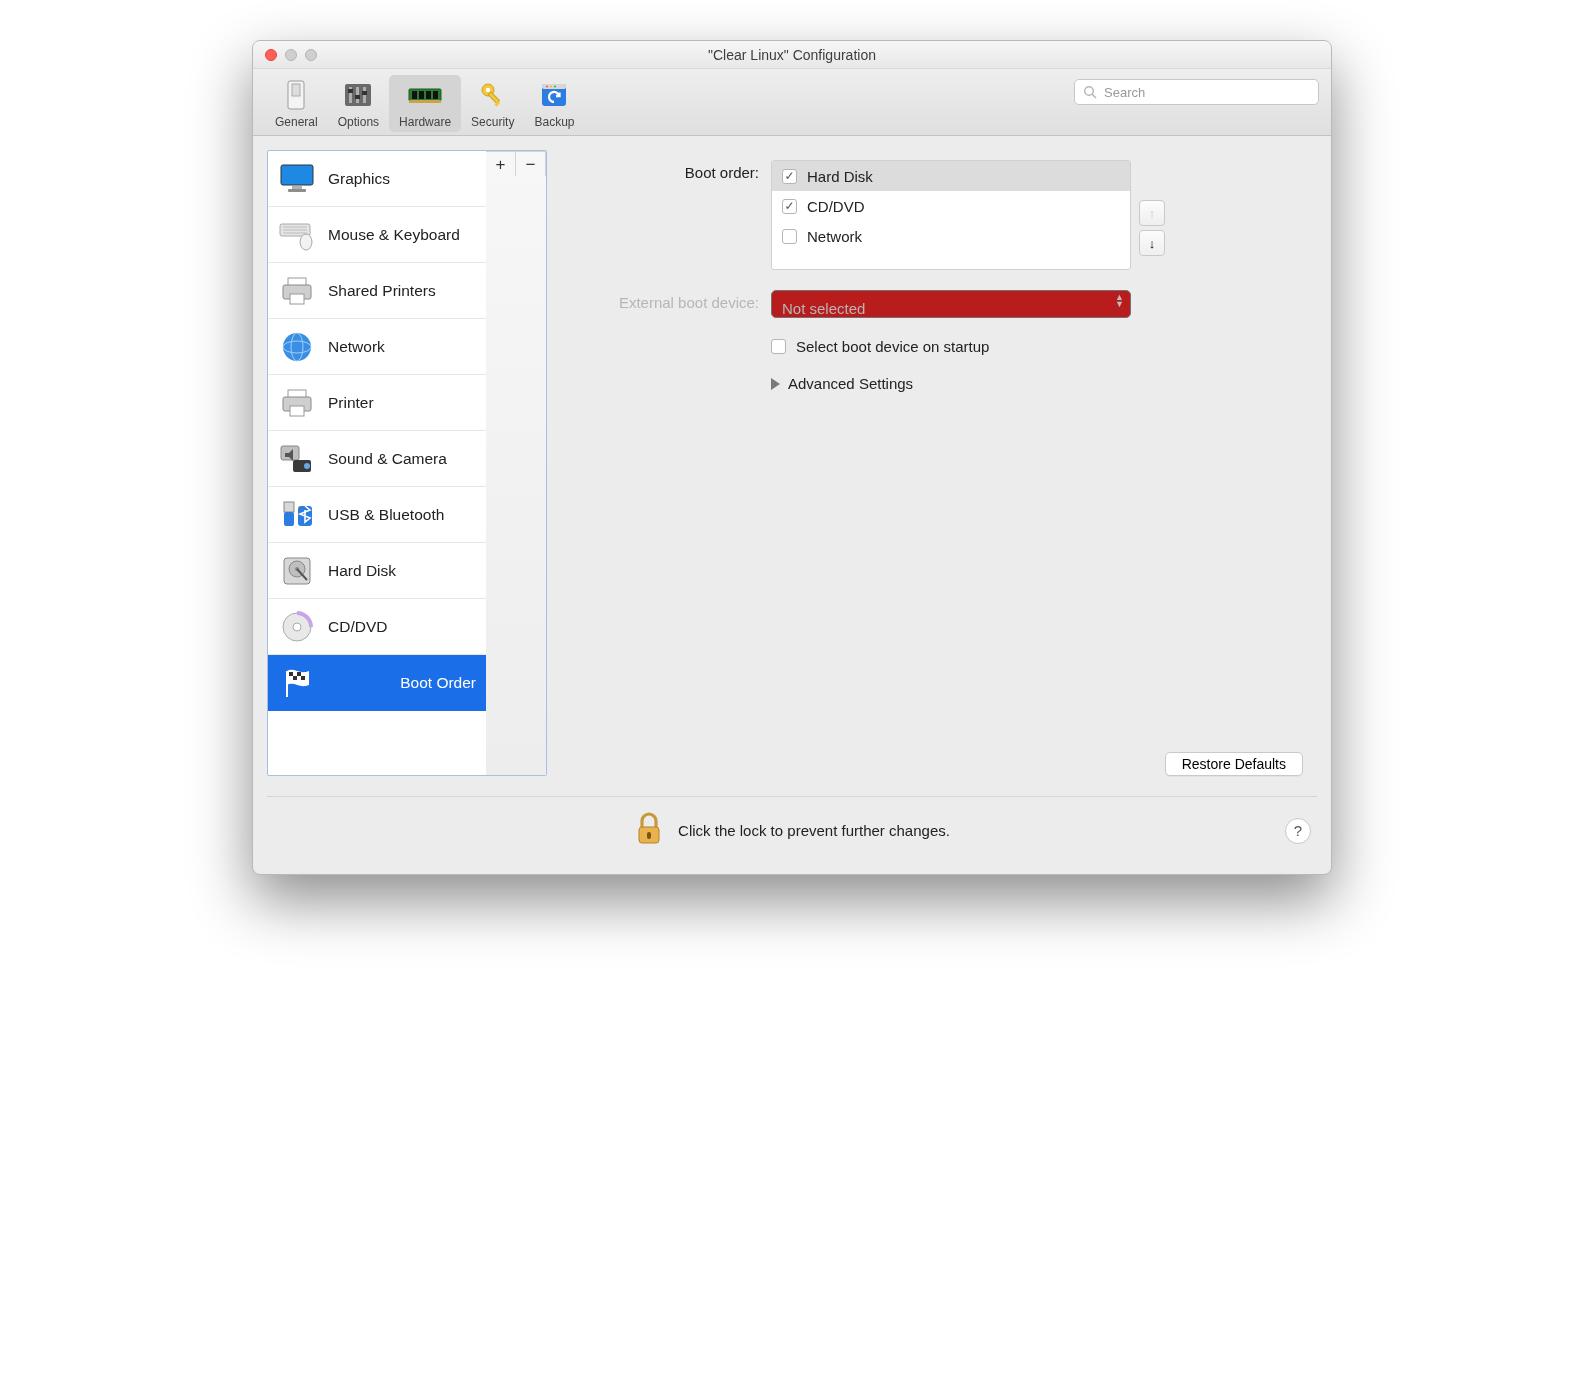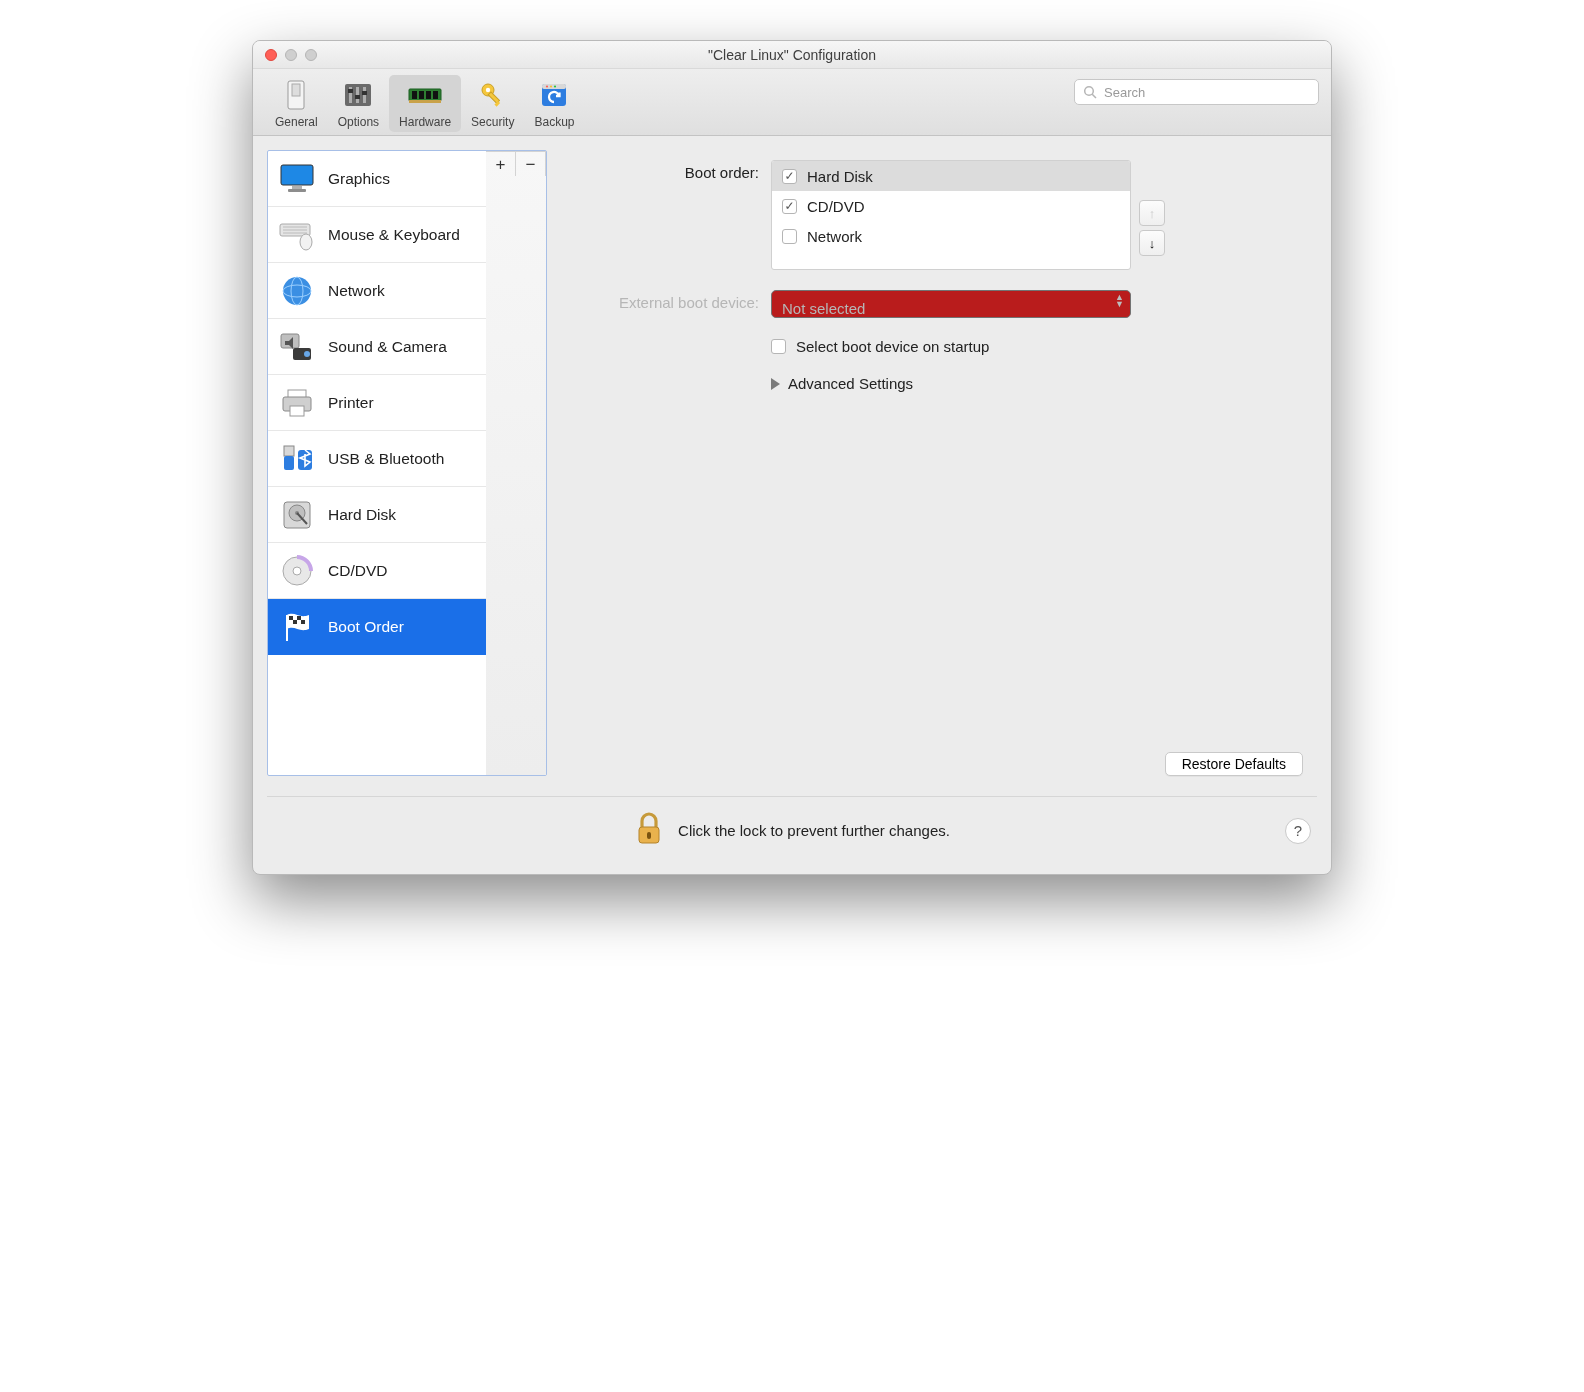--- a/index.html
+++ b/index.html
@@ -41,21 +41,21 @@
   .search input{border:none;outline:none;font-size:13px;width:100%;background:transparent;}
   .search input::placeholder{color:#9a9a9a;}
 
   
   .body{display:flex;padding:14px 14px 0 14px;min-height:640px;}
 
   
   .sidebar{width:280px;border:1px solid #a7bfe7;border-radius:2px;background:#fff;display:flex;}
   .side-list{flex:1;overflow:auto;}
   .side-item{display:flex;align-items:center;height:56px;padding:0 10px;border-bottom:1px solid #e7e7e7;font-size:15.5px;gap:12px;cursor:default;}
-  .side-item:last-child{border-bottom:none;}
+  .side-item:last-child{border-bottom:none;justify-content:space-between;}
   .side-item.selected{background:var(--blue-sel);color:#fff;}
   .side-item .s-ico{width:38px;height:38px;display:flex;align-items:center;justify-content:center;flex:0 0 auto;}
   .side-footer{display:flex;border-top:1px solid #d3d3d3;background:linear-gradient(#f7f7f7,#ededed);}
   .side-footer button{width:30px;height:24px;border:none;border-right:1px solid #d3d3d3;background:transparent;font-size:17px;line-height:1;cursor:default;color:#333;}
   .side-footer .spacer{flex:1;}
 
   
   .main{flex:1;padding:10px 14px 0 24px;position:relative;}
   .form-row{display:flex;align-items:flex-start;margin-bottom:20px;}
   .form-label{width:200px;text-align:right;padding-right:12px;padding-top:4px;font-size:15px;}
@@ -209,53 +209,63 @@
                 <rect x="2" y="6" width="30" height="12" rx="2" fill="#e5e5e5" stroke="#aaa"></rect>
                 <line x1="5" y1="9" x2="29" y2="9" stroke="#bbb"></line>
                 <line x1="5" y1="12" x2="29" y2="12" stroke="#bbb"></line>
                 <line x1="5" y1="15" x2="29" y2="15" stroke="#bbb"></line>
                 <ellipse cx="28" cy="24" rx="6" ry="8" fill="#f2f2f2" stroke="#aaa"></ellipse>
               </svg>
             </div>
           <span>Mouse &amp; Keyboard</span>
         </div>
 
+        <div class="side-item">
+          <div class="s-ico">
+              <svg width="38" height="34" viewBox="0 0 38 34">
+                <rect x="10" y="4" width="18" height="8" fill="#fff" stroke="#999"></rect>
+                <rect x="5" y="11" width="28" height="14" rx="2" fill="#cfcfcf" stroke="#8a8a8a"></rect>
+                <rect x="12" y="20" width="14" height="10" fill="#fff" stroke="#999"></rect>
+              </svg>
+            </div>
+          <span>Shared Printers</span>
+        </div>
 
         <div class="side-item">
           <div class="s-ico">
               <svg width="36" height="36" viewBox="0 0 36 36">
                 <circle cx="18" cy="18" r="14" fill="#3b8fe3"></circle>
                 <ellipse cx="18" cy="18" rx="14" ry="6" fill="none" stroke="#9cd0ff"></ellipse>
                 <ellipse cx="18" cy="18" rx="6" ry="14" fill="none" stroke="#9cd0ff"></ellipse>
               </svg>
             </div>
           <span>Network</span>
         </div>
 
         <div class="side-item">
           <div class="s-ico">
               <svg width="38" height="34" viewBox="0 0 38 34">
+                <rect x="10" y="4" width="18" height="8" fill="#fff" stroke="#999"></rect>
+                <rect x="5" y="11" width="28" height="14" rx="2" fill="#cfcfcf" stroke="#8a8a8a"></rect>
+                <rect x="12" y="20" width="14" height="10" fill="#fff" stroke="#999"></rect>
+              </svg>
+            </div>
+          <span>Printer</span>
+        </div>
+
+        <div class="side-item">
+          <div class="s-ico">
+              <svg width="38" height="34" viewBox="0 0 38 34">
                 <rect x="3" y="4" width="18" height="14" rx="2" fill="#bfbfbf" stroke="#888"></rect>
                 <path d="M7 11 l4 0 l4 -4 v12 l-4 -4 h-4 z" fill="#555"></path>
                 <rect x="15" y="18" width="18" height="12" rx="2" fill="#3a3a3a"></rect>
                 <circle cx="29" cy="24" r="3" fill="#68a7e8"></circle>
               </svg>
             </div>
           <span>Sound &amp; Camera</span>
-        </div>
-
-        <div class="side-item">
-          <div class="s-ico">
-              <svg width="38" height="34" viewBox="0 0 38 34">
-                <rect x="10" y="4" width="18" height="8" fill="#fff" stroke="#999"></rect>
-                <rect x="5" y="11" width="28" height="14" rx="2" fill="#cfcfcf" stroke="#8a8a8a"></rect>
-                <rect x="12" y="20" width="14" height="10" fill="#fff" stroke="#999"></rect>
-              </svg>
-            </div>
-          <span>Printer</span>
         </div>
 
         <div class="side-item">
           <div class="s-ico">
               <svg width="38" height="34" viewBox="0 0 38 34">
                 <rect x="6" y="4" width="10" height="10" fill="#d8d8d8" stroke="#888"></rect>
                 <rect x="6" y="14" width="10" height="14" rx="2" fill="#2d7de0"></rect>
                 <rect x="20" y="8" width="14" height="20" rx="3" fill="#2d7de0"></rect>
                 <path d="M27 12 v12 l5 -4 -10 -4 10 -4 -5 -4" fill="none" stroke="#fff" stroke-width="1.6"></path>
               </svg>

